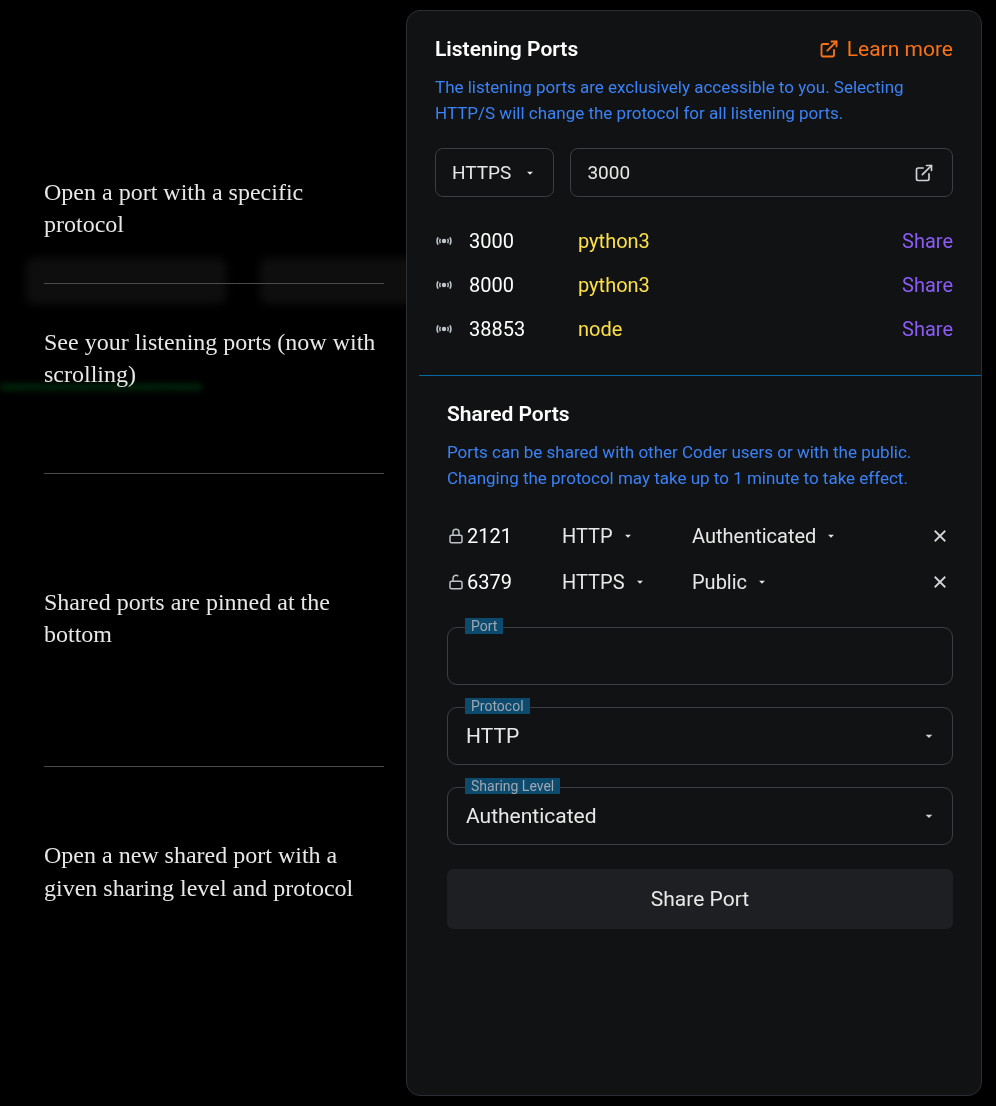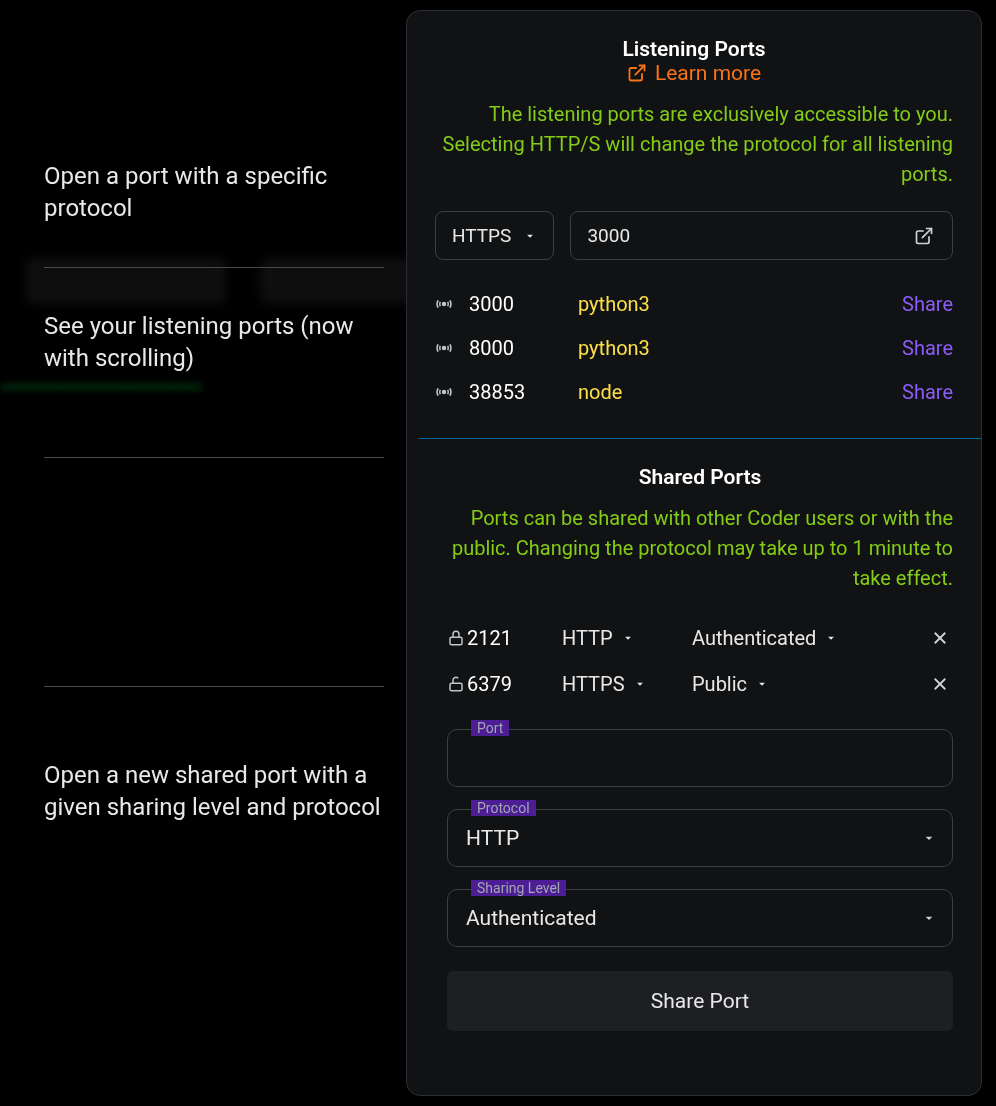--- a/index.html
+++ b/index.html
@@ -8,24 +8,25 @@
     height: 1106px;
     background: #000;
     font-family: -apple-system, BlinkMacSystemFont, "Segoe UI", Roboto, sans-serif;
     color: #e8e8e8;
     position: relative;
     overflow: hidden;
   }
   .left-annotations {
     position: absolute;
     left: 44px;
-    top: 160px;
+    top: 176px;
     width: 340px;
     display: flex;
     flex-direction: column;
+    font-family: Liberation Serif, serif;
   }
   .anno {
     color: #e8e8e8;
     font-size: 24px;
     line-height: 1.35;
   }
   .hr {
     border: none;
     border-top: 1px solid #4a4a4a;
     margin: 0;
@@ -61,41 +62,39 @@
   }
   .section-divider {
     border-top: 1px solid #0369a1;
     margin-left: 12px;
   }
   .section-header {
     display: flex;
     justify-content: space-between;
     align-items: center;
     margin-bottom: 14px;
-    flex-direction: column;
   }
   .section-title {
     font-size: 21px;
     font-weight: 600;
     color: #fff;
   }
   .learn-more {
     color: #f97316;
     font-size: 21px;
     display: flex;
     align-items: center;
     gap: 8px;
     cursor: pointer;
   }
   .desc {
-    color: #84cc16;
-    font-size: 20px;
+    color: #3b82f6;
+    font-size: 17px;
     line-height: 1.5;
     margin-bottom: 22px;
-    text-align: right;
   }
   .row-controls {
     display: flex;
     gap: 16px;
     margin-bottom: 22px;
   }
   .dropdown-btn {
     display: flex;
     align-items: center;
     justify-content: space-between;
@@ -174,22 +173,22 @@
   .proto-col { width: 130px; }
   .level-col { flex: 1; }
   .close-col { width: 26px; display:flex; justify-content:flex-end; }
   .form-group {
     position: relative;
     margin-top: 22px;
   }
   .form-label {
     position: absolute;
     top: -9px;
-    left: 24px;
-    background: #4c1d95;
+    left: 18px;
+    background: #0c4a6e;
     padding: 0 6px;
     font-size: 14px;
     color: #a0a7b0;
   }
   .form-control {
     width: 100%;
     background: #111213;
     border: 1px solid #3a3f46;
     border-radius: 10px;
     color: #e8e8e8;
@@ -231,20 +230,21 @@
 
 <div class="blurred-pill" style="left:26px; top:258px; width:200px;"></div>
 <div class="blurred-pill" style="left:260px; top:258px; width:200px;"></div>
 <div class="blurred-text" style="left:0; top:380px;">xxxxxxxxxxxxxxxxxxxxxxxxxxxxxxxxxxxxx</div>
 
 <div class="left-annotations">
   <div class="anno">Open a port with a specific protocol</div>
   <hr class="hr" style="margin-top:42px; margin-bottom:42px;">
   <div class="anno">See your listening ports (now with scrolling)</div>
   <hr class="hr" style="margin-top:82px; margin-bottom:112px;">
+  <div class="anno">Shared ports are pinned at the bottom</div>
   <hr class="hr" style="margin-top:116px; margin-bottom:72px;">
   <div class="anno">Open a new shared port with a given sharing level and protocol</div>
 </div>
 
 <div class="panel">
 
   <div class="panel-section">
     <div class="section-header">
       <div class="section-title">Listening Ports</div>
       <div class="learn-more">

